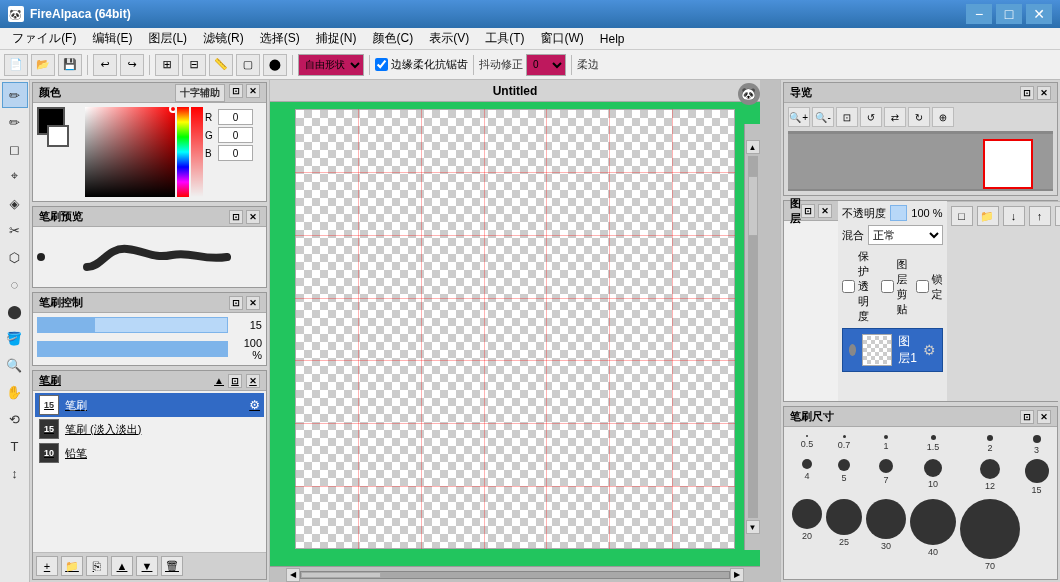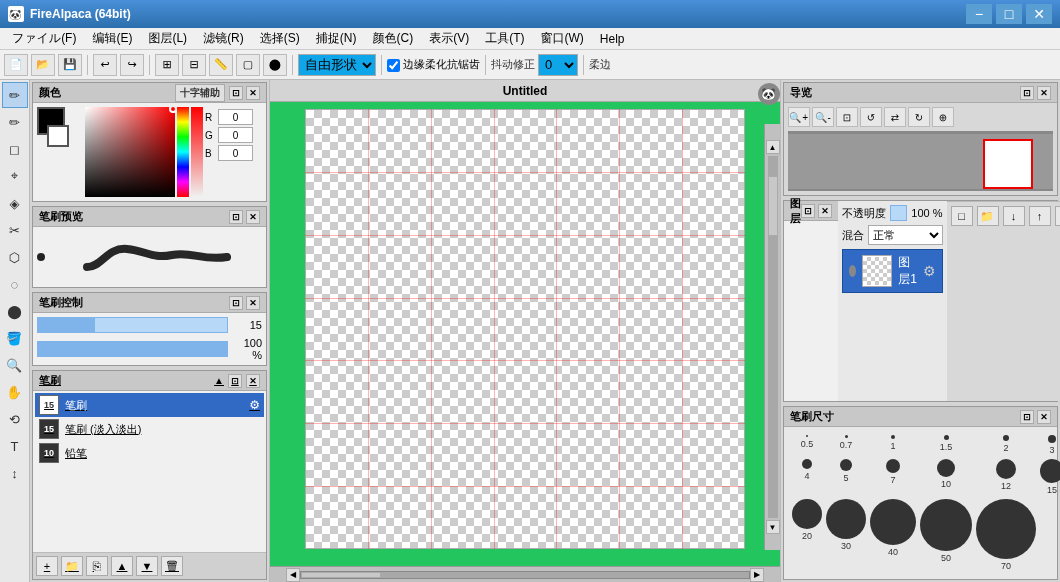--- a/index.html
+++ b/index.html
@@ -13,23 +13,23 @@
     .title-btn { width: 26px; height: 20px; background: #5a9fd4; border: none; color: white; cursor: pointer; font-size: 14px; display: flex; align-items: center; justify-content: center; }
 
     
     .menu-bar { height: 22px; background: #f0f0f0; display: flex; align-items: center; padding: 0 4px; border-bottom: 1px solid #ccc; font-size: 12px; }
     .menu-item { padding: 2px 8px; cursor: pointer; white-space: nowrap; }
 
     
     .toolbar { height: 30px; background: #f0f0f0; border-bottom: 1px solid #bbb; display: flex; align-items: center; padding: 0 4px; gap: 3px; font-size: 11px; }
     .toolbar-btn { width: 24px; height: 22px; border: 1px solid #bbb; background: #e8e8e8; cursor: pointer; display: flex; align-items: center; justify-content: center; font-size: 11px; }
     .toolbar-sep { width: 1px; height: 20px; background: #bbb; margin: 0 2px; }
-    .toolbar-select { height: 22px; border: 1px solid #aaa; background: #0ea5e9; font-size: 13px; padding: 0 2px; cursor: pointer; }
+    .toolbar-select { height: 22px; border: 1px solid #aaa; background: #be185d; font-size: 10px; padding: 0 2px; cursor: pointer; }
     .toolbar-label { font-size: 11px; color: #333; white-space: nowrap; }
-    .toolbar-check { display: flex; align-items: flex-end; gap: 3px; font-size: 11px; }
+    .toolbar-check { display: flex; align-items: center; gap: 3px; font-size: 11px; }
 
     
     .main-layout { display: flex; height: calc(582px - 80px); }
 
     
     .toolbox { width: 30px; background: #e8e8e8; border-right: 1px solid #bbb; display: flex; flex-direction: column; align-items: center; padding: 2px 0; gap: 1px; }
     .tool-btn { width: 26px; height: 26px; border: 1px solid transparent; background: transparent; cursor: pointer; display: flex; align-items: center; justify-content: center; font-size: 13px; color: #333; }
     .tool-btn.active { background: #b8d4f0; border-color: #5a9fd4; }
 
     
@@ -87,21 +87,21 @@
     .grid-line-v { position: absolute; top: 0; bottom: 0; width: 1px; background: rgba(255,0,0,0.3); }
 
     .canvas-scrollbar-h { height: 16px; background: #c0c0c0; border-top: 1px solid #999; display: flex; align-items: center; padding: 0 16px; }
     .scrollbar-track { flex: 1; height: 8px; background: #a8a8a8; border: 1px solid #888; }
     .scrollbar-thumb { width: 80px; height: 100%; background: #c8c8c8; border: 1px solid #aaa; }
 
     .canvas-scrollbar-v { position: absolute; right: 0; top: 22px; bottom: 16px; width: 16px; background: #c0c0c0; border-left: 1px solid #999; display: flex; flex-direction: column; align-items: center; padding: 16px 0; }
     .scroll-btn { width: 14px; height: 14px; background: #e0e0e0; border: 1px solid #aaa; display: flex; align-items: center; justify-content: center; font-size: 8px; cursor: pointer; }
 
     
-    .right-panels { width: 280px; background: #d4d4d4; border-left: 1px solid #bbb; display: flex; flex-direction: column; gap: 0; overflow: hidden; }
+    .right-panels { width: 280px; background: #d4d4d4; border-left: 1px solid #bbb; display: flex; flex-direction: column; gap: 0; overflow: hidden; margin-left: 20px; }
 
     
     .nav-panel { border-bottom: 1px solid #999; }
     .nav-btn { width: 22px; height: 20px; border: 1px solid #bbb; background: #e8e8e8; cursor: pointer; display: flex; align-items: center; justify-content: center; font-size: 10px; }
     .nav-preview { width: 100%; height: 60px; background: #888; display: flex; align-items: center; justify-content: center; position: relative; }
     .nav-preview-canvas { width: 50px; height: 50px; background: white; border: 2px solid #e00; position: absolute; right: 20px; top: 5px; }
     .layers-body { padding: 4px; background: #e8e8e8; }
     .layer-opacity-row { display: flex; align-items: center; gap: 4px; margin-bottom: 4px; font-size: 11px; }
     .layer-opacity-slider { flex: 1; height: 16px; background: #b8d8f8; border: 1px solid #7eb4ea; }
     .layer-blend-row { display: flex; align-items: center; gap: 4px; margin-bottom: 4px; font-size: 11px; }
@@ -201,21 +201,21 @@
       <div class="tool-btn">⟲</div>
       <div class="tool-btn">T</div>
       <div class="tool-btn">↕</div>
     </div>
 
   <div class="left-panels">
 
     <div class="panel">
       <div class="panel-header">
         <span>颜色</span>
-        <div style="display:flex; align-items:center; gap:4px;">
+        <div style="display:flex; gap:4px;">
           <span style="font-size:10px; color:#333; background:#e0e0e0; border:1px solid #aaa; padding:1px 4px; cursor:pointer;">十字辅助</span>
           <div class="panel-header-controls">
             <div class="panel-ctrl-btn">⊡</div>
             <div class="panel-ctrl-btn">✕</div>
           </div>
         </div>
       </div>
       <div class="color-panel-body">
         <div style="position:relative; width:44px; height:50px;">
           <div class="color-fg"></div>
@@ -408,20 +408,34 @@
           <span>不透明度</span>
           <div class="layer-opacity-slider" style="flex:1;height:16px;background:#b8d8f8;border:1px solid #7eb4ea;"></div>
           <span>100 %</span>
         </div>
         <div class="layer-blend-row">
           <span>混合</span>
           <select class="layer-blend-select">
             <option>正常</option>
           </select>
         </div>
+        <div class="layer-options-row">
+          <div class="layer-check">
+            <input type="checkbox" style="">
+            <span>保护透明度</span>
+          </div>
+          <div class="layer-check">
+            <input type="checkbox" style="">
+            <span>图层剪贴</span>
+          </div>
+          <div class="layer-check">
+            <input type="checkbox" style="">
+            <span>锁定</span>
+          </div>
+        </div>
         <div class="layer-item">
           <div class="layer-vis-dot"></div>
           <div class="layer-thumb">
             <div style="width:28px;height:28px;background-image:repeating-conic-gradient(#ccc 0% 25%,#fff 0% 50%);background-size:8px 8px;"></div>
           </div>
           <span>图层1</span>
           <span class="layer-gear">⚙</span>
         </div>
       </div>
       <div style="height:40px; background:#d0d0d0;"></div>
@@ -490,32 +504,32 @@
             </div>
             <div class="brushsize-item">
               <div class="brushsize-dot" style="width: 24px; height: 24px;"></div>
               <span>15</span>
             </div>
             <div class="brushsize-item">
               <div class="brushsize-dot" style="width: 30px; height: 30px;"></div>
               <span>20</span>
             </div>
             <div class="brushsize-item">
+              <div class="brushsize-dot" style="width: 36px; height: 36px;"></div>
+              <span>25</span>
+            </div>
+            <div class="brushsize-item">
               <div class="brushsize-dot" style="width: 40px; height: 40px;"></div>
               <span>30</span>
             </div>
             <div class="brushsize-item">
               <div class="brushsize-dot" style="width: 46px; height: 46px;"></div>
               <span>40</span>
             </div>
             <div class="brushsize-item">
-              <div class="brushsize-dot" style="width: 52px; height: 52px;"></div>
-              <span>50</span>
-            </div>
-            <div class="brushsize-item">
               <div class="brushsize-dot" style="width: 60px; height: 60px;"></div>
               <span>70</span>
             </div>
           </div>
       </div>
     </div>
   </div>
 </div>
 
 </body></html>

